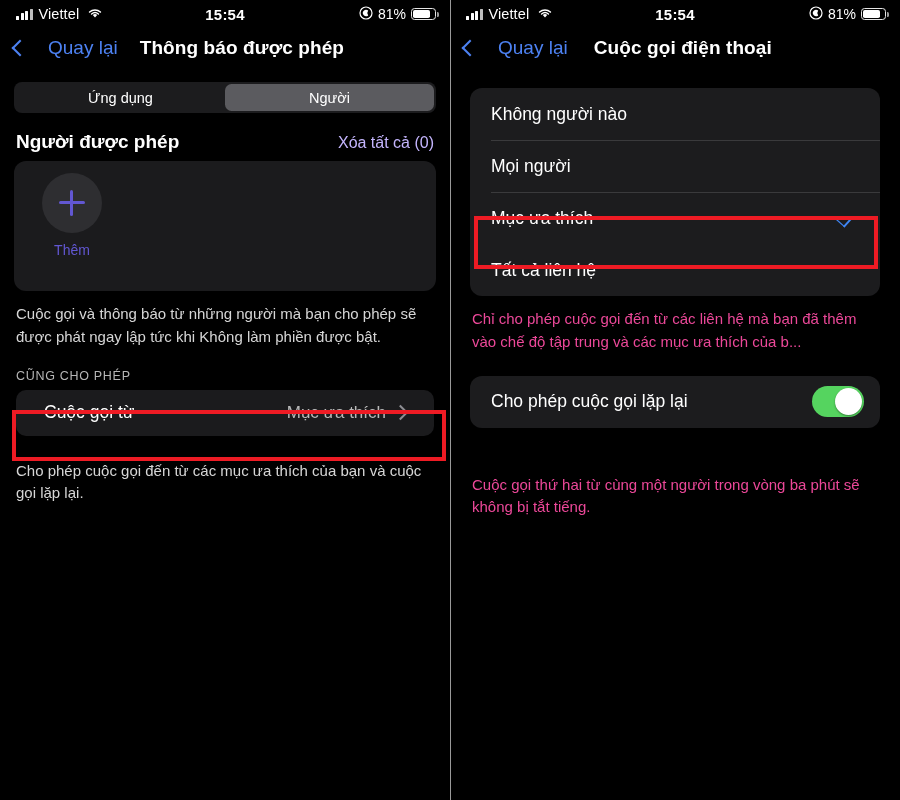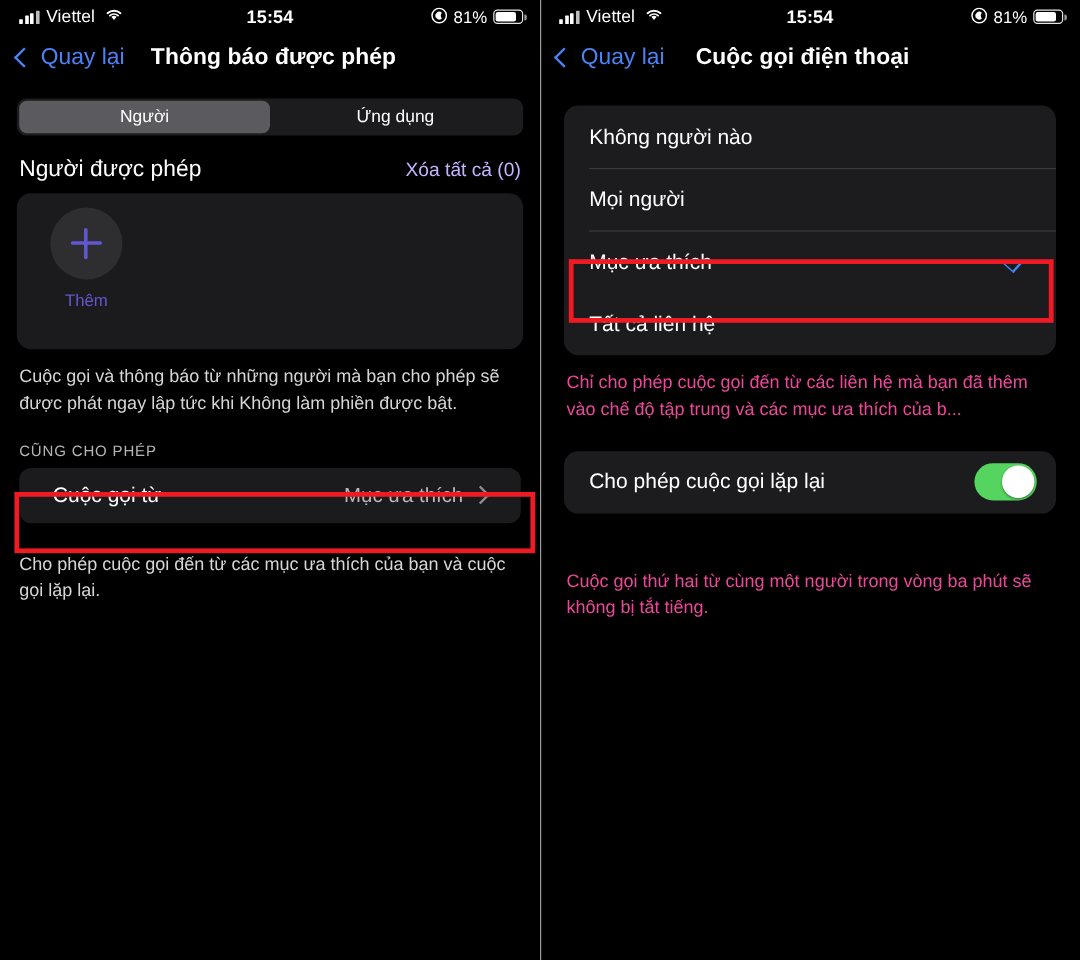--- a/index.html
+++ b/index.html
@@ -121,21 +121,21 @@
   .navbar {
     height: 40px;
     display: flex;
     align-items: center;
     padding: 0 14px;
     position: relative;
   }
   .back-btn {
     display: flex;
     align-items: center;
-    gap: 6px;
+    gap: 20px;
     color: #4d82f3;
     font-size: 19px;
     cursor: pointer;
   }
   .chev-left {
     display: inline-block;
     width: 10px;
     height: 10px;
     border-left: 2.6px solid #4d82f3;
     border-bottom: 2.6px solid #4d82f3;
@@ -179,21 +179,21 @@
   
   .section-head {
     display: flex;
     align-items: baseline;
     justify-content: space-between;
     padding: 18px 16px 8px 16px;
   }
   .section-title {
     color: #fff;
     font-size: 19px;
-    font-weight: 400;
+    font-weight: 700;
   }
   .section-action {
     color: #c4b5fd;
     font-size: 16px;
     cursor: pointer;
   }
 
   
   .card {
     margin: 0 14px;
@@ -423,22 +423,22 @@
 
     <div class="navbar">
       <div class="back-btn">
         <span class="chev-left"></span>
         <span>Quay lại</span>
       </div>
       <div class="nav-title">Thông báo được phép</div>
     </div>
 
     <div class="segmented">
+      <div class="segment">Ứng dụng</div>
       <div class="segment active">Người</div>
-      <div class="segment">Ứng dụng</div>
     </div>
 
     <div class="section-head">
       <div class="section-title">Người được phép</div>
       <div class="section-action">Xóa tất cả (0)</div>
     </div>
 
     <div class="card people-card">
       <div class="add-tile">
         <div class="add-circle">

